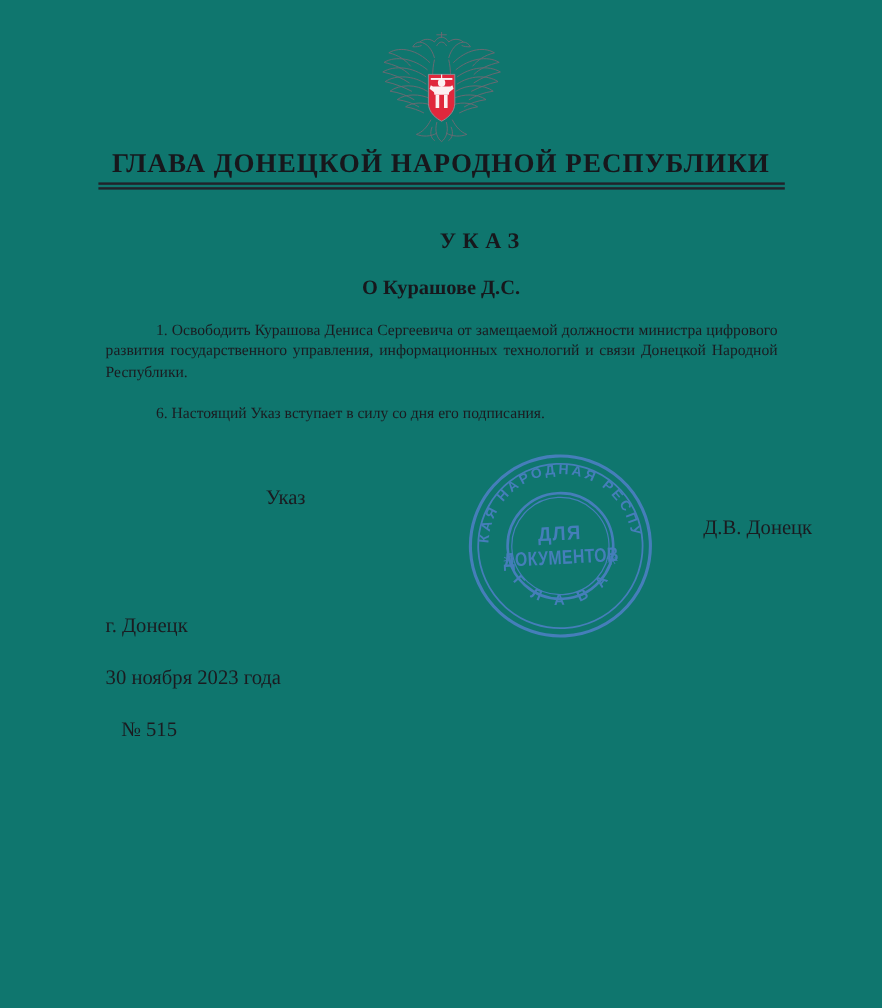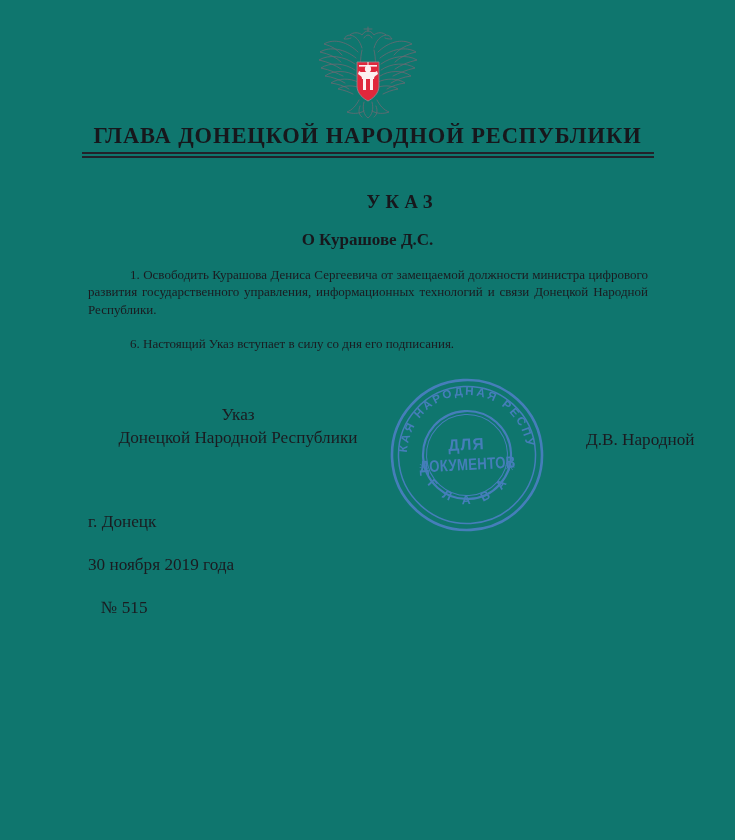--- a/index.html
+++ b/index.html
@@ -242,23 +242,22 @@
 
   <div class="doc-subject">О Курашове Д.С.</div>
 
   <div class="body-block">
     <p class="para p1">1. Освободить Курашова Дениса Сергеевича от замещаемой должности министра цифрового развития государственного управления, информационных технологий и связи Донецкой Народной Республики.</p>
     <p class="para p2">6. Настоящий Указ вступает в силу со дня его подписания.</p>
   </div>
 
   <div class="sig-left">
     <div>Указ</div>
-    <div>Донецкой Народной Республики</div>
-  </div>
-  <div class="sig-name">Д.В. Народной</div>
+  </div>
+  <div class="sig-name">Д.В. Донецк</div>
 
   <div class="stamp">
     <svg viewBox="0 0 158 158" aria-hidden="true">
       <defs>
         <path id="arcTop" d="M 79,79 m -60,0 a 60,60 0 1,1 120,0" fill="none"></path>
         <path id="arcBottom" d="M 79,79 m -49,0 a 49,49 0 1,0 98,0" fill="none"></path>
       </defs>
       <g stroke="#4a7fc1" fill="none">
         <circle cx="79" cy="79" r="75" stroke-width="2.6"></circle>
         <circle cx="79" cy="79" r="68.5" stroke-width="1.5"></circle>
@@ -273,17 +272,17 @@
           <textPath href="#arcBottom" startOffset="50%" text-anchor="middle">✳  Г Л А В А  ✳</textPath>
         </text>
         <text x="79" y="74" text-anchor="middle" font-size="16.5" letter-spacing="1.2" transform="scale(0.94 1) translate(5 0)">ДЛЯ</text>
         <text x="79" y="94" text-anchor="middle" font-size="16.5" letter-spacing="0.4" transform="scale(0.80 1) translate(19.8 0)">ДОКУМЕНТОВ</text>
       </g>
     </svg>
   </div>
 
   <div class="footer-block">
     <div class="footer-line">г. Донецк</div>
-    <div class="footer-line">30 ноября 2019 года</div>
+    <div class="footer-line">30 ноября 2023 года</div>
     <div class="footer-line num">№ 515</div>
   </div>
 
 </div>
 
 </body></html>

